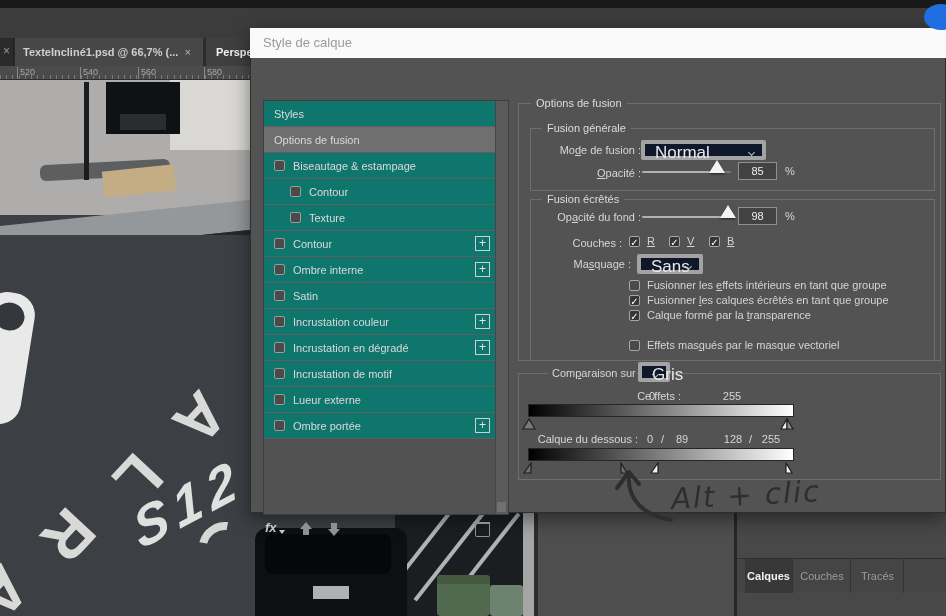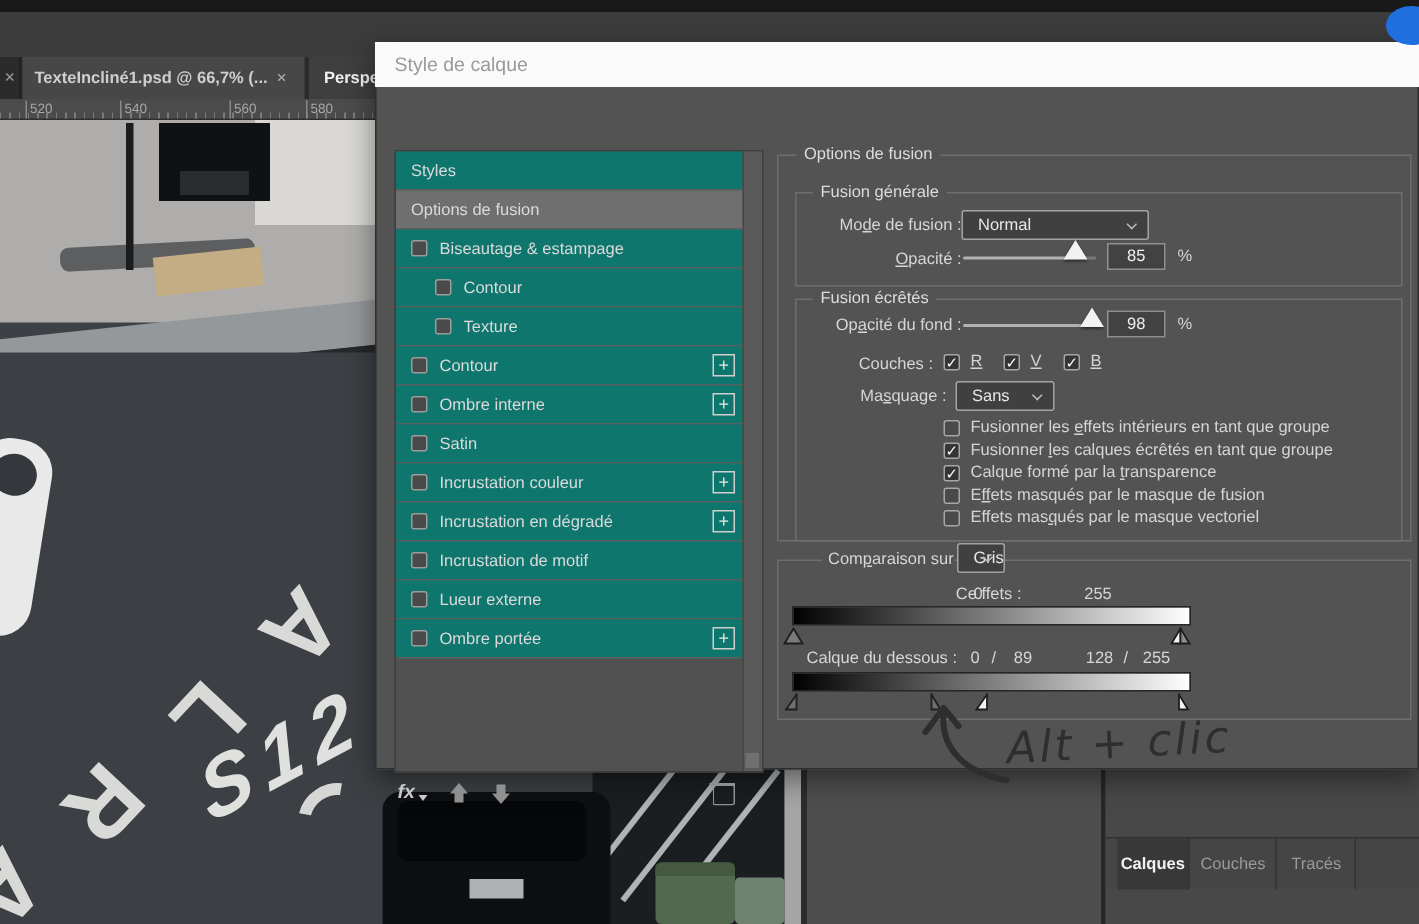--- a/index.html
+++ b/index.html
@@ -16,21 +16,21 @@
   .doctab{left:15px;top:0;width:188px;height:28px;background:#474747;color:#cfcfcf;font-size:11px;font-weight:bold;
           line-height:28px;padding:0 8px;white-space:nowrap;overflow:hidden;}
   .doctab .x{color:#b5b5b5;font-weight:normal;margin-left:6px;}
   .tab2{left:206px;top:0;width:60px;height:28px;background:#3f3f3f;color:#f2f2f2;font-size:11px;font-weight:bold;line-height:28px;padding:0 10px;white-space:nowrap;}
   .bluedot{left:924px;top:4px;width:34px;height:26px;border-radius:50%;background:#1f6fe0;z-index:40;}
 
   
   .ruler{left:0;top:66px;width:250px;height:14px;background:#4b4b4b;border-bottom:1px solid #2e2e2e;z-index:3;}
   .ruler .num{position:absolute;top:1px;font-size:9px;color:#a8a8a8;border-left:1px solid #8a8a8a;padding-left:2px;height:12px;}
   .ruler .num:nth-child(1){left:17px;} .ruler .num:nth-child(2){left:80px;}
-  .ruler .num:nth-child(3){left:153px;} .ruler .num:nth-child(4){left:204px;}
+  .ruler .num:nth-child(3){left:138px;} .ruler .num:nth-child(4){left:204px;}
   .ruler .ticks{position:absolute;bottom:0;left:0;right:0;height:4px;
      background:repeating-linear-gradient(90deg,#7a7a7a 0 1px,transparent 1px 6.2px);}
 
   
   .photo{left:0;top:80px;width:523px;height:536px;background:#3d4145;overflow:hidden;z-index:1;}
   .ph-top{position:absolute;left:0;top:0;width:523px;height:135px;background:#aeadab;}
   .ph-white{position:absolute;left:170px;top:0;width:120px;height:70px;background:#d9d8d4;}
   .ph-cars{position:absolute;left:40px;top:82px;width:130px;height:16px;background:#5c5e5f;border-radius:6px;transform:rotate(-3deg);}
   .ph-pole{position:absolute;left:84px;top:2px;width:5px;height:98px;background:#1a1c1e;}
   .ph-truck{position:absolute;left:106px;top:2px;width:74px;height:52px;background:#0f1215;}
@@ -98,21 +98,21 @@
   .trash{position:absolute;left:212px;top:1px;width:13px;height:15px;}
   .trash::before{content:"";position:absolute;left:0;top:3px;width:13px;height:12px;border:1.5px solid #909090;border-top:none;border-radius:0 0 2px 2px;}
   .trash::after{content:"";position:absolute;left:-2px;top:1px;width:17px;height:1.5px;background:#909090;}
 
   
   .grp{position:absolute;border:1px solid #6e6e6e;}
   .legend{position:absolute;top:-7px;background:#535353;padding:0 5px;font-size:11px;color:#dcdcdc;white-space:nowrap;}
   .lbl{position:absolute;font-size:11px;color:#d6d6d6;text-align:right;white-space:nowrap;}
   .txt{position:absolute;font-size:11px;color:#d6d6d6;white-space:nowrap;}
   .u{text-decoration:underline;}
-  .dd{position:absolute;background:#404040;border:1px solid #a3a3a3;border-radius:2px;height:20px;font-size:11px;color:#e8e8e8;line-height:18px;padding-left:10px;}
+  .dd{position:absolute;background:#0f172a;border:4px solid #a3a3a3;border-radius:2px;height:20px;font-size:17px;color:#e8e8e8;line-height:18px;padding-left:10px;}
   .chev{position:absolute;right:8px;top:6px;width:5px;height:5px;border:solid #c0c0c0;border-width:0 1.5px 1.5px 0;transform:rotate(45deg);}
   .field{position:absolute;width:39px;height:18px;background:#424242;border:1px solid #909090;font-size:11px;color:#efefef;line-height:16px;text-align:center;}
   .track{position:absolute;height:2px;border-radius:1px;}
   .handle{position:absolute;width:0;height:0;border-left:8px solid transparent;border-right:8px solid transparent;border-bottom:13px solid #f2f2f2;filter:drop-shadow(0 1px 1px rgba(0,0,0,.6));}
   .ckline{position:absolute;display:flex;align-items:center;font-size:11px;color:#d4d4d4;white-space:nowrap;}
   .cbx2{width:11px;height:11px;border:1px solid #a6a6a6;border-radius:2px;background:#4a4a4a;margin-right:7px;flex:0 0 auto;position:relative;font-size:10px;line-height:11px;text-align:center;color:#fff;}
   .cbx2.on{background:#353535;}
   .grad{position:absolute;width:266px;height:13px;background:linear-gradient(to right,#000,#fff);border:1px solid #262626;}
   .gh{position:absolute;}
 
@@ -307,24 +307,20 @@
           <span><span>Fusionner les </span><span class="u">e</span><span>ffets intérieurs en tant que groupe</span></span>
         </div>
       <div class="ckline" style="left:378px;top:236px;">
           <span class="cbx2 on">✓</span>
           <span><span>Fusionner </span><span class="u">l</span><span>es calques écrêtés en tant que groupe</span></span>
         </div>
       <div class="ckline" style="left:378px;top:251px;">
           <span class="cbx2 on">✓</span>
           <span><span>Calque formé par la </span><span class="u">t</span><span>ransparence</span></span>
         </div>
-      <div class="ckline" style="left:378px;top:266px;">
-          <span class="cbx2"></span>
-          <span><span>E</span><span class="u">ff</span><span>ets masqués par le masque de fusion</span></span>
-        </div>
       <div class="ckline" style="left:378px;top:281px;">
           <span class="cbx2"></span>
           <span><span>Effets mas</span><span class="u">q</span><span>ués par le masque vectoriel</span></span>
         </div>
 
       <div class="grp" style="left:267px;top:315px;width:423px;height:107px;"></div>
       <div class="lbl" style="left:297px;top:309px;width:88px;background:#535353;padding:0 4px;"><span>Com</span><span class="u">p</span><span>araison sur :</span></div>
       <div class="dd" style="left:387px;top:304px;width:32px;"><span>Gris</span><span class="chev"></span></div>
 
       <div class="lbl" style="left:330px;top:332px;width:100px;">Ce ffets :</div>

